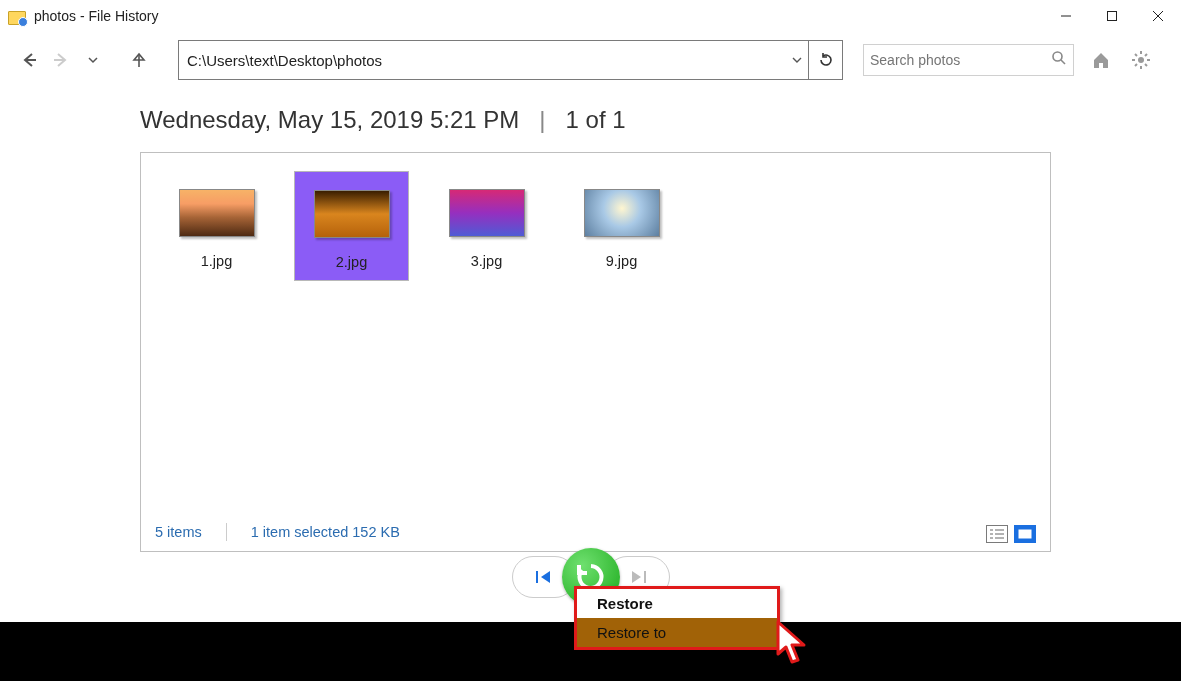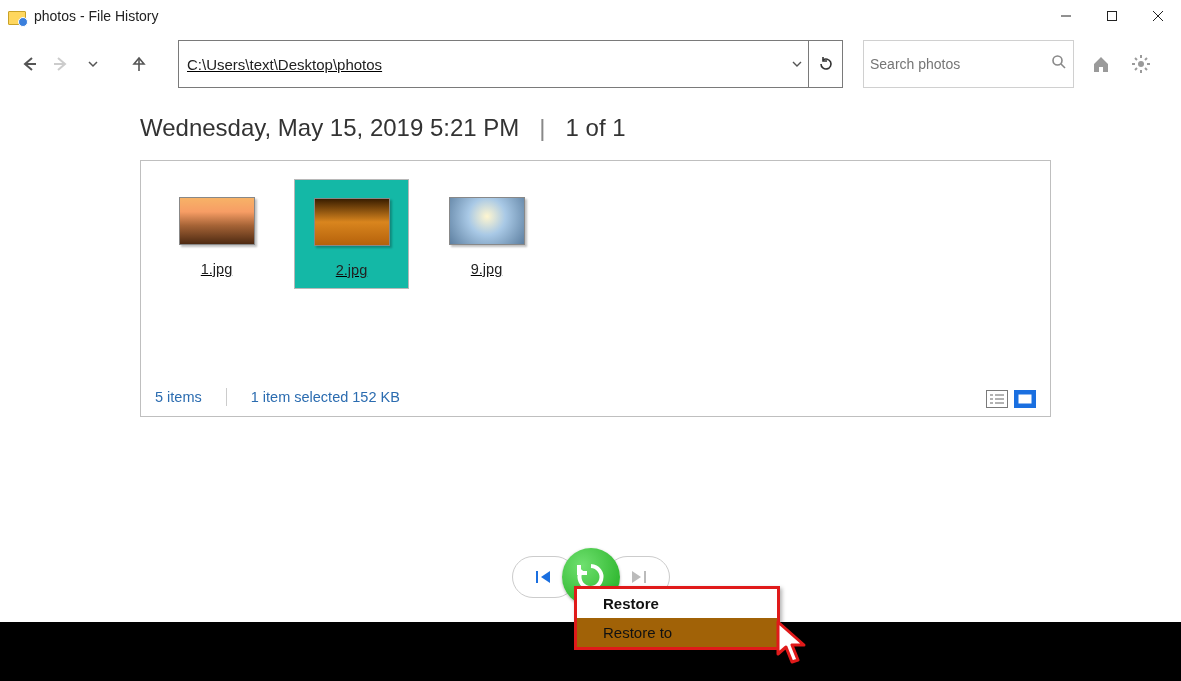--- a/index.html
+++ b/index.html
@@ -12,38 +12,38 @@
 .titlebar .app-icon .badge { width: 10px; height: 10px; background: #3a7fdc; border-radius: 50%; position: absolute; right: -2px; bottom: -2px; border: 1px solid #fff; }
 .titlebar .title { font-size: 14px; color: #222; }
 .win-controls { position: absolute; top: 0; right: 0; display: flex; }
 .win-btn { width: 46px; height: 32px; display: flex; align-items: center; justify-content: center; cursor: pointer; }
 .win-btn svg { stroke: #222; stroke-width: 1; fill: none; }
 
 
 .navbar { display: flex; align-items: center; padding: 8px 16px 8px 16px; gap: 6px; }
 .nav-icon { width: 26px; height: 26px; display: flex; align-items: center; justify-content: center; color: #555; cursor: pointer; }
 .nav-icon.disabled { color: #bbb; }
-.addr { flex: 0 0 665px; margin-left: 20px; border: 1px solid #7a7a7a; height: 48px; display: flex; align-items: center; text-decoration: underline; }
+.addr { flex: 0 0 665px; margin-left: 20px; border: 1px solid #7a7a7a; height: 40px; display: flex; align-items: center; }
 .addr input { flex: 1; border: none; outline: none; font-size: 15px; padding: 4px 8px; color: #222; }
 .addr .dd { width: 22px; height: 100%; display:flex; align-items:center; justify-content:center; border-left: 0; color:#555; }
 .addr .refresh { width: 34px; height: 100%; border-left: 1px solid #7a7a7a; display: flex; align-items: center; justify-content: center; color: #333; }
-.search { margin-left: 14px; flex: 0 0 178px; border: 1px solid #d0d0d0; height: 48px; display: flex; align-items: center; padding: 0 6px; justify-content: flex-end; }
+.search { margin-left: 14px; flex: 0 0 178px; border: 1px solid #d0d0d0; height: 32px; display: flex; align-items: center; padding: 0 6px; justify-content: flex-end; }
 .search input { flex: 1; border: none; outline: none; font-size: 14px; color: #666; }
 .search .mag { color: #888; }
 .tool-icon { width: 26px; height:26px; margin-left: 8px; display:flex; align-items:center; justify-content:center; color:#9a9a9a; cursor:pointer;}
 
 
 .header-line { padding: 18px 0 10px 140px; font-size: 24px; color: #333; display:flex; align-items:flex-start; gap: 20px;}
 .header-line .sep { color: #888; }
 
 
-.content-box { margin: 8px 130px 0 140px; border: 1px solid #bfbfbf; height: 257px; position: relative; padding: 18px 18px 40px 18px; text-decoration: underline; }
+.content-box { margin: 8px 130px 0 140px; border: 1px solid #bfbfbf; height: 400px; position: relative; padding: 18px 18px 40px 18px; }
 .thumbs { display: flex; gap: 20px; }
 .thumb { width: 115px; height: 110px; display:flex; flex-direction:column; align-items:center; justify-content:flex-start; padding-top: 18px; cursor:pointer; position:relative;}
-.thumb.selected { background: #14b8a6; border: 1px solid #b8b8b8; }
+.thumb.selected { background: #8b5cf6; border: 1px solid #b8b8b8; }
 .thumb .img { width: 76px; height: 48px; border: 1px solid #888; box-shadow: 2px 2px 2px rgba(0,0,0,0.25); }
 .thumb .cap { margin-top: 16px; font-size: 14.5px; color: #222; }
 
 .img1 { background: linear-gradient(180deg, #f7b267 0%, #f79d65 30%, #a56336 60%, #4e2a12 100%); }
 .img2 { background: linear-gradient(180deg, #3a1e00 0%, #d9851e 50%, #b5620b 100%); }
 .img3 { background: linear-gradient(180deg, #d62976 0%, #962fbf 50%, #4f5bd5 100%); }
 .img4 { background: linear-gradient(180deg, #3d2b4f 0%, #1a1128 60%, #120b1c 100%); }
 .img5 { background: radial-gradient(circle at 50% 40%, #fff6d0 0%, #a9c9e6 40%, #5d7fa0 100%); }
 
 .status { position: absolute; left: 14px; bottom: 10px; font-size: 14.5px; color: #2b6cb0; display: flex; gap: 24px; align-items:center;}
@@ -55,21 +55,21 @@
 
 .bottom-ctrls { position: absolute; left: 0; right: 0; top: 548px; display: flex; justify-content: center; align-items: center; gap: -6px; }
 .pill { width: 64px; height: 42px; border:1px solid #ccc; border-radius: 21px; background:#fff; display:flex; align-items:center; justify-content:center; cursor:pointer; font-size:18px;}
 .pill.left { margin-right: -14px; color:#1a6fe0;}
 .pill.right { margin-left: -14px; color:#999;}
 .restore-btn { width: 58px; height: 58px; border-radius: 50%; background: radial-gradient(circle at 35% 30%, #6fe06f, #1aa91a); display:flex; align-items:center; justify-content:center; z-index: 2; box-shadow: 0 1px 3px rgba(0,0,0,0.3); cursor:pointer; }
 .restore-btn svg { fill: #fff; }
 
 
 .ctx { position: absolute; left: 574px; top: 586px; width: 206px; border: 3px solid #e01a1a; background: #fff; box-shadow: 2px 2px 4px rgba(0,0,0,0.3); z-index: 5; }
-.ctx .item { padding: 6px 26px; font-size: 15px; color:#111; cursor:pointer;}
+.ctx .item { padding: 6px 20px; font-size: 15px; color:#111; cursor:pointer;}
 .ctx .item.bold { font-weight: 700; }
 .ctx .item.hl { background: #a16207; }
 
 
 .cursor { position:absolute; left: 776px; top: 620px; z-index: 10; }
 
 
 .blackbar { position: absolute; left:0; right:0; top: 622px; height: 60px; background: #000; }
 </style>
 </head>
@@ -181,20 +181,24 @@
   <div class="thumbs">
     <div class="thumb">
       <div class="img img1"></div>
       <div class="cap">1.jpg</div>
     </div>
     <div class="thumb selected">
       <div class="img img2"></div>
       <div class="cap">2.jpg</div>
     </div>
     <div class="thumb">
+      <div class="img img3"></div>
+      <div class="cap">3.jpg</div>
+    </div>
+    <div class="thumb">
       <div class="img img5"></div>
       <div class="cap">9.jpg</div>
     </div>
   </div>
 
   <div class="status">
     <span>5 items</span>
     <span class="divv"></span>
     <span>1 item selected  152 KB</span>
   </div>

